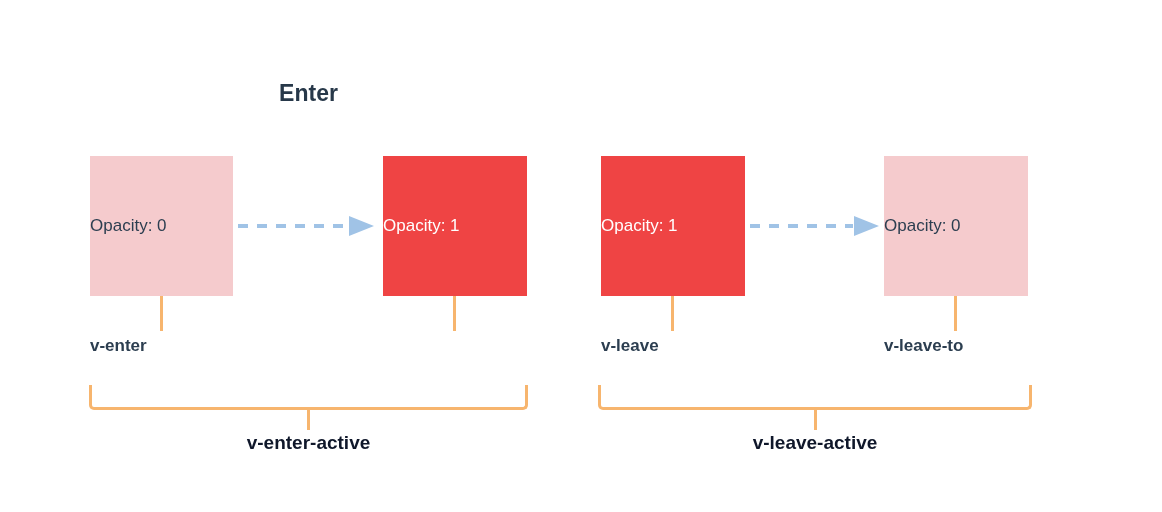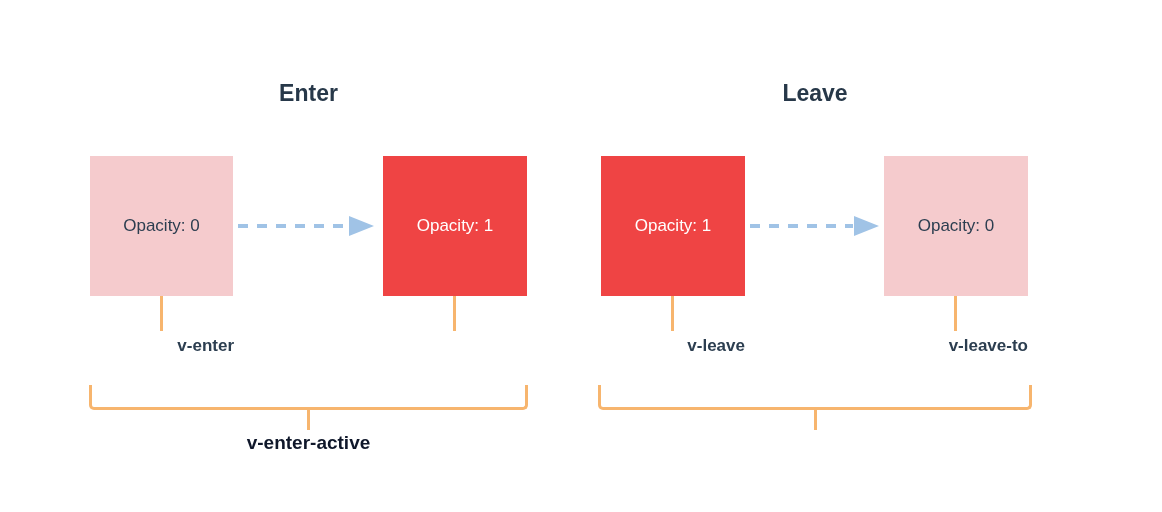--- a/index.html
+++ b/index.html
@@ -15,21 +15,21 @@
   #section-leave{left:598px;width:434px;}
 
   .section-title{
     position:absolute;top:0;left:0;right:0;
     text-align:center;
     font-size:23px;font-weight:bold;color:#273849;
   }
 
   .box{
     position:absolute;top:76px;width:144px;height:140px;
-    display:flex;align-items:center;justify-content:center;
+    display:flex;align-items:center;justify-content:flex-start;
     font-size:17px;
   }
   .box[data-variant="pink"]{background:#f5cbcd;color:#2c3e50;}
   .box[data-variant="red"]{background:#ef4444;color:#ffffff;}
 
   #section-enter .box-from{left:1px;width:143px;}
   #section-enter .box-to{left:294px;}
   #section-leave .box-from{left:3px;}
   #section-leave .box-to{left:286px;}
 
@@ -41,21 +41,21 @@
     position:absolute;top:216px;width:3px;height:35px;
     background:#f7b56e;
   }
   #section-enter .tick-from{left:71px;}
   #section-enter .tick-to{left:364px;}
   #section-leave .tick-from{left:73px;}
   #section-leave .tick-to{left:356px;}
 
   .class-label{
     position:absolute;top:256px;width:144px;
-    text-align:right;
+    text-align:left;
     font-size:17px;font-weight:bold;color:#2c3e50;
   }
   #section-enter .label-from{left:1px;}
   #section-enter .label-to{left:294px;}
   #section-leave .label-from{left:3px;}
   #section-leave .label-to{left:286px;}
 
   .bracket{
     position:absolute;top:305px;left:0;right:0;height:22px;
     border-left:3px solid #f7b56e;
@@ -103,21 +103,20 @@
 
     <div class="class-label label-from">v-enter</div>
 
     <div class="bracket"></div>
     <div class="bracket-tick"></div>
 
     <div class="active-label">v-enter-active</div>
   </div>
 
   <div class="section" id="section-leave">
-    <div class="section-title">Leave</div>
 
     <div class="box box-from" data-variant="red">
       <span>Opacity: 1</span>
     </div>
 
     <div class="arrow">
       <svg width="131" height="24" viewBox="0 0 131 24">
         <line x1="0" y1="12" x2="103" y2="12" stroke="#a0c3e6" stroke-width="4" stroke-dasharray="10 9"></line>
         <polygon points="104,2 129,12 104,22" fill="#a0c3e6"></polygon>
       </svg>
@@ -129,15 +128,16 @@
 
     <div class="tick tick-from"></div>
     <div class="tick tick-to"></div>
 
     <div class="class-label label-from">v-leave</div>
     <div class="class-label label-to">v-leave-to</div>
 
     <div class="bracket"></div>
     <div class="bracket-tick"></div>
 
+    <div class="active-label">v-leave-active</div>
   </div>
 
 </div>
 
 </body></html>

